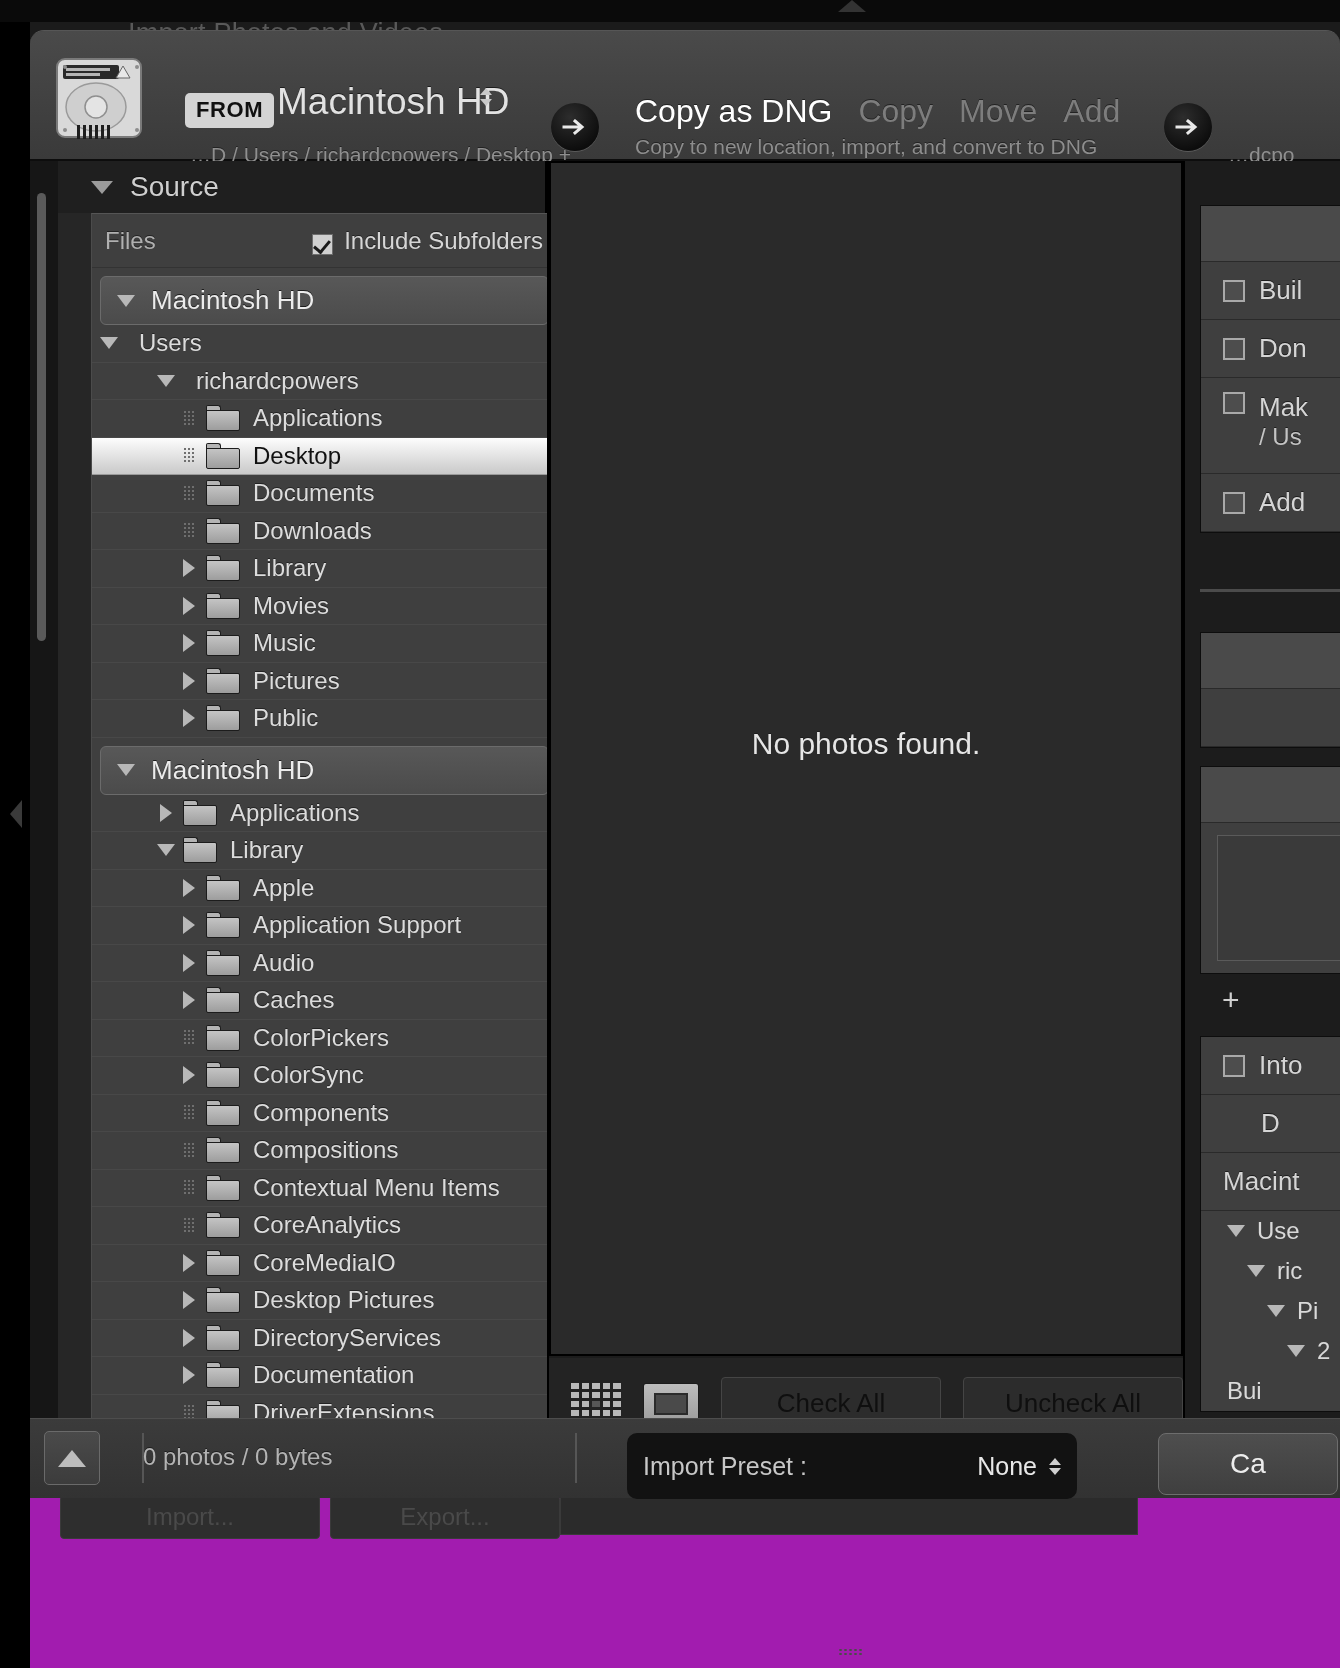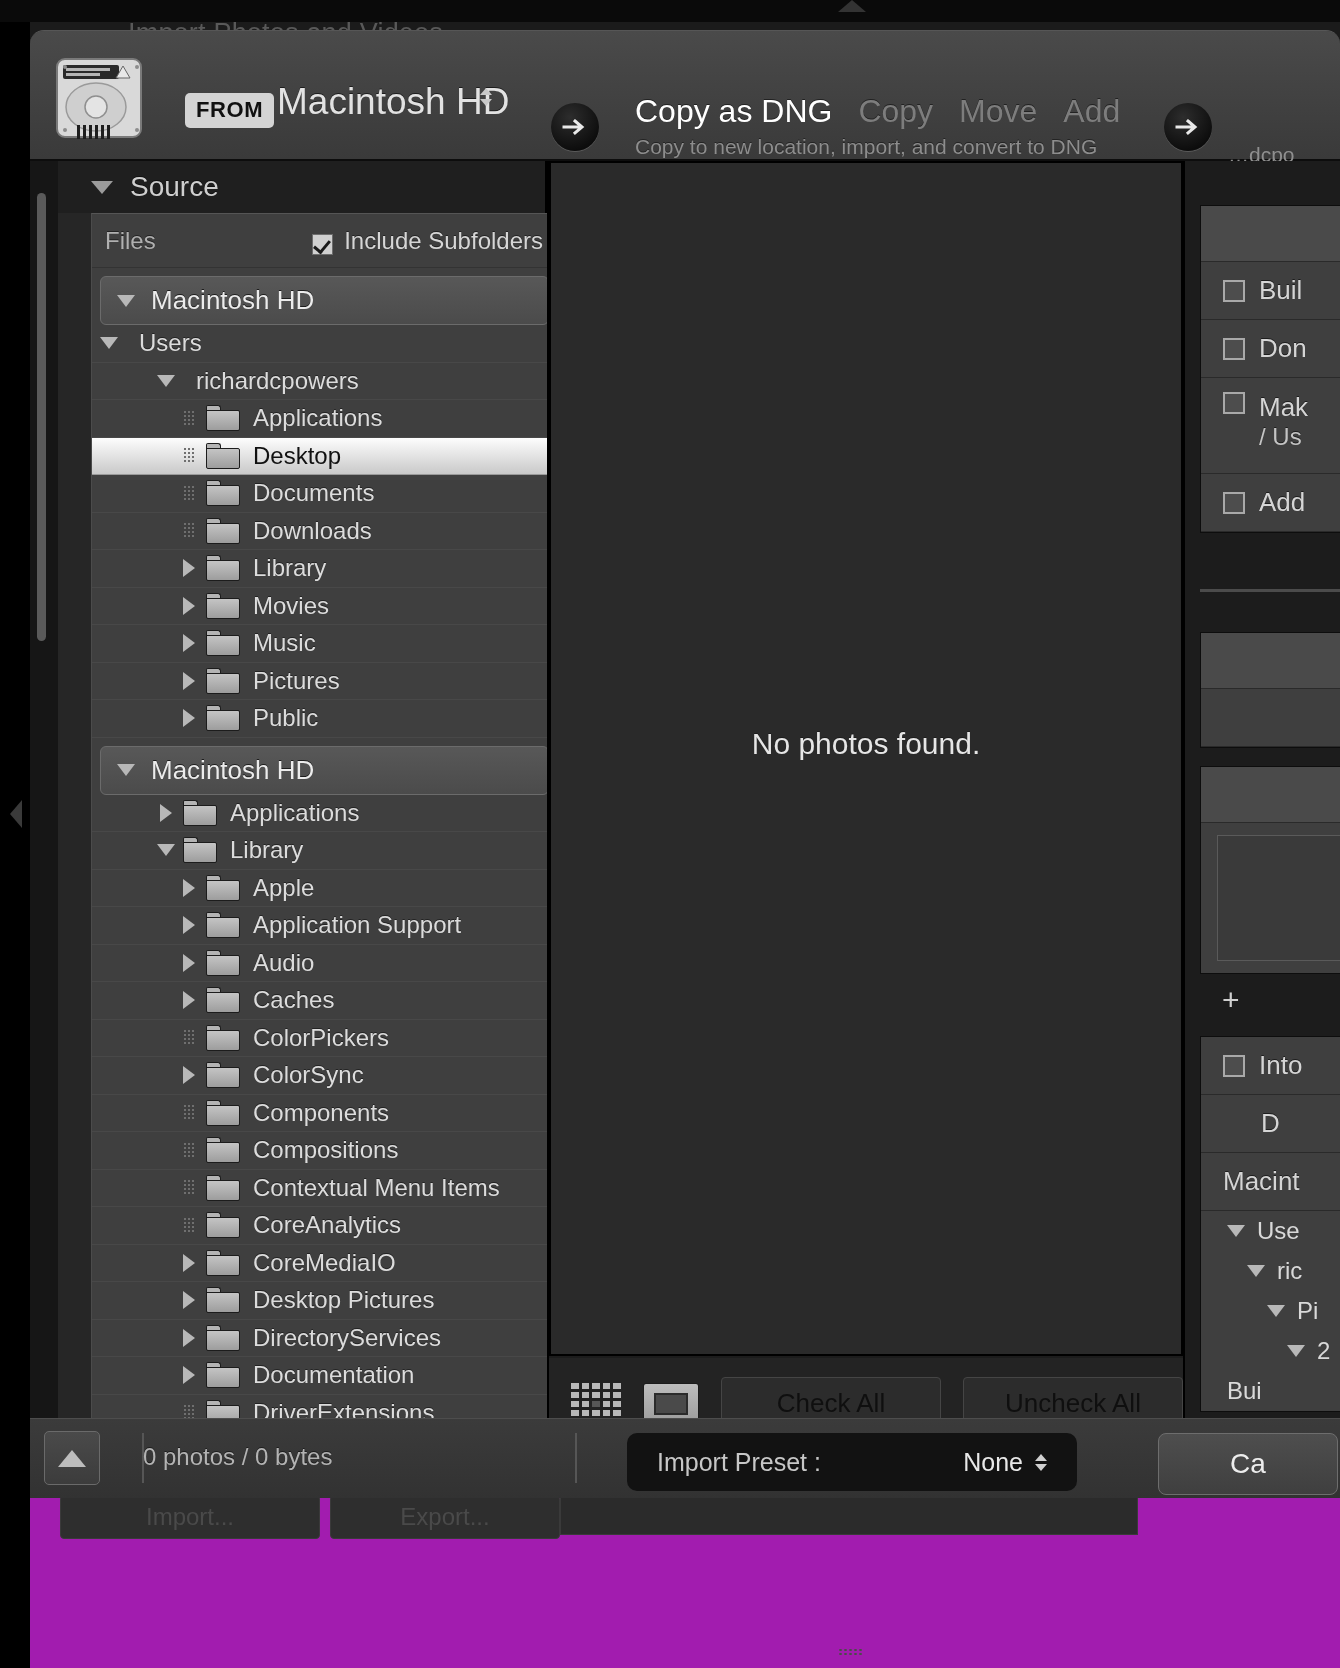--- a/index.html
+++ b/index.html
@@ -382,23 +382,23 @@
   .fdiv {
     position: absolute; top: 14px; width: 2px; height: 50px;
     background: #565656;
   }
   .photo-count {
     position: absolute; left: 113px; top: 24px;
     font-size: 24px; color: #b3b3b3; text-shadow: 0 -1px 0 #1d1d1d;
   }
   .preset-pill {
     position: absolute; left: 597px; top: 14px;
-    width: 450px; height: 58px;
+    width: 450px; height: 66px;
     background: #121212; border-radius: 10px;
-    display: flex; align-items: center; padding: 0 30px;
+    display: flex; align-items: center; padding: 0 16px;
   }
   .preset-label { font-size: 25px; color: #c7c7c7; }
   .preset-val { margin-left: auto; font-size: 25px; color: #e8e8e8; }
   .preset-stepper {
     margin-left: 12px; display: flex; flex-direction: column; gap: 3px;
   }
   .preset-stepper i { display:block; width:0; height:0;
     border-left: 6px solid transparent; border-right: 6px solid transparent; }
   .preset-stepper i.up { border-bottom: 7px solid #d0d0d0; }
   .preset-stepper i.dn { border-top: 7px solid #d0d0d0; }
@@ -453,20 +453,21 @@
           <rect x="58" y="72" width="3" height="14"></rect>
       </g>
     </svg>
 
     <div class="from-badge">FROM</div>
     <div class="src-name">Macintosh HD</div>
     <div class="src-stepper">
       <i class="up"></i>
         <i class="dn"></i>
     </div>
+    <div class="src-path">…D / Users / richardcpowers / Desktop +</div>
 
     <div class="arrow-btn a1">
       <svg viewBox="0 0 26 22">
         <path d="M2 11 H19 M13 5 L20 11 L13 17" stroke="#e9e9e9" stroke-width="3" fill="none" stroke-linecap="square"></path>
       </svg>
     </div>
 
     <div class="modes">
       <div class="mode active">Copy as DNG</div>
       <div class="mode">Copy</div>

